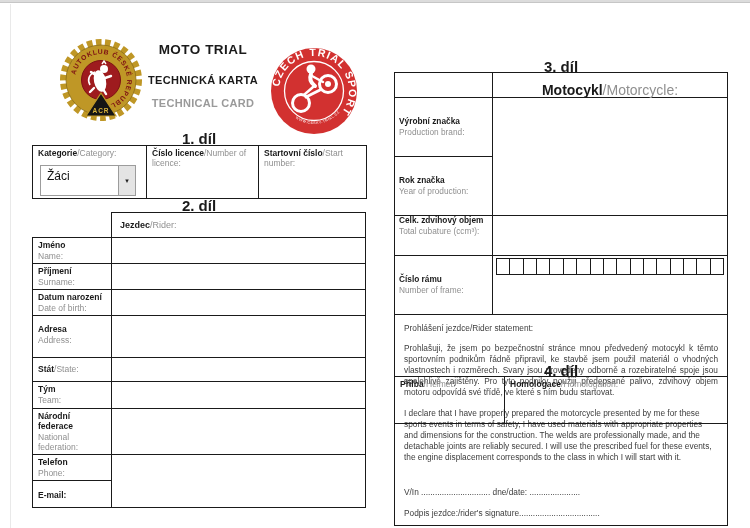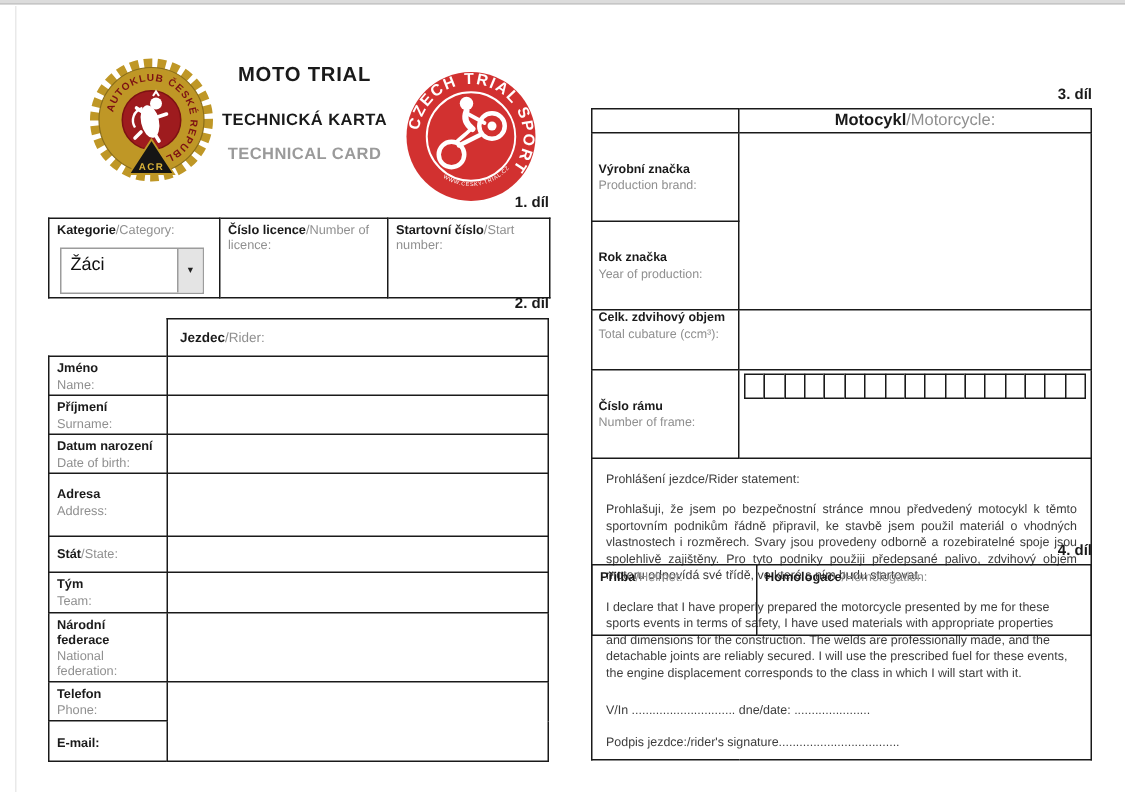--- a/index.html
+++ b/index.html
@@ -9,51 +9,51 @@
   .abs{position:absolute}
   .top-strip{position:absolute;top:0;left:0;width:750px;height:3px;background:#dcdcdc;border-bottom:1px solid #c6c6c6}
   .left-edge{position:absolute;top:4px;left:10px;width:1px;height:524px;background:#e9e9e9}
 
   
   .title-block{left:133px;top:42px;width:140px;text-align:center}
   .t-main{font-size:13.5px;font-weight:bold;letter-spacing:.5px}
   .t-cs{font-size:11px;font-weight:bold;margin-top:17px;letter-spacing:.3px}
   .t-en{font-size:11px;font-weight:bold;margin-top:11px;color:#9a9a9a;letter-spacing:.3px}
 
-  .sec-label{font-weight:bold;font-size:10px;text-align:right}
+  .sec-label{font-weight:bold;font-size:15px;text-align:center}
 
   
   table{border-collapse:collapse;table-layout:fixed}
   td{border:1px solid #1a1a1a;vertical-align:top;padding:2px 5px;font-size:8.5px;line-height:10px}
   td.ghost{border:none;background:transparent}
   .cs{font-weight:bold;color:#1a1a1a}
   .en{color:#8f8f8f}
   .stack .cs,.stack .en{display:block}
   .stack .cs{margin-bottom:1px}
   .hdr2{padding:7px 0 0 8px;font-size:9px}
-  .hdr3{text-align:center;font-size:11px;padding-top:2px}
+  .hdr3{text-align:center;font-size:14px;padding-top:12px}
 
   
   .dropdown{margin:7px 0 0 2px;width:96px;height:31px;border:1px solid #9c9c9c;display:flex;align-items:stretch;background:#fff}
   .dd-value{flex:1;font-size:12px;padding:5px 0 0 6px;color:#111}
   .dd-btn{width:17px;background:#e4e4e4;border-left:1px solid #9c9c9c;display:flex;align-items:center;justify-content:center;font-size:7px;color:#222}
   .dd-btn i{font-style:normal}
 
   
   .boxes-cell{padding:2px 3px}
   .frame-boxes{display:flex;height:17px}
   .fbox{flex:1;border:1px solid #1a1a1a;background:#fff}
   .fbox + .fbox{margin-left:-1px}
 
   
   .stmt{padding:6px 9px;font-size:8.3px;line-height:11px;color:#3c3c3c}
   .stmt .heading{margin-top:2px}
   .stmt .para-cs{text-align:justify;margin-top:9px}
   .stmt .para-en{margin-top:10px}
-  .stmt .vin-line{margin-top:14px}
+  .stmt .vin-line{margin-top:24px}
   .stmt .sig-line{margin-top:10px}
 
   .p3lbl{padding:19px 4px;line-height:9.5px;font-size:8.3px}
 </style>
 </head>
 <body>
 
 <div class="top-strip"></div>
 <div class="left-edge"></div>
 

